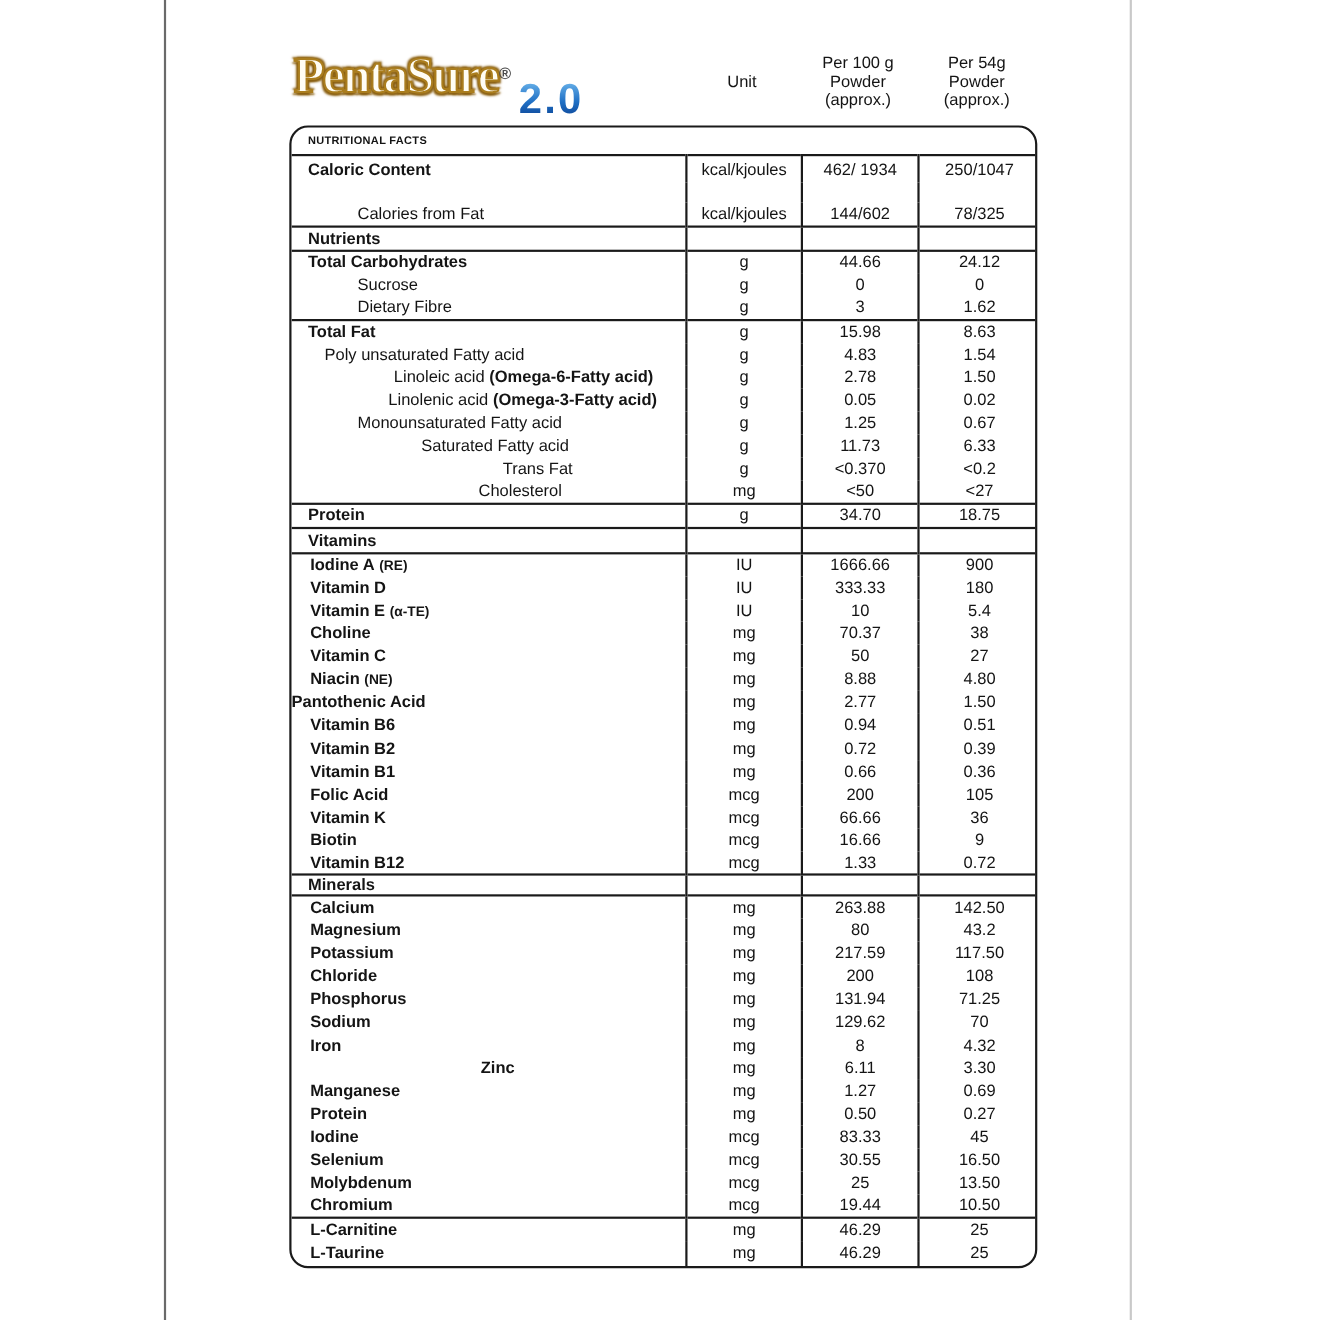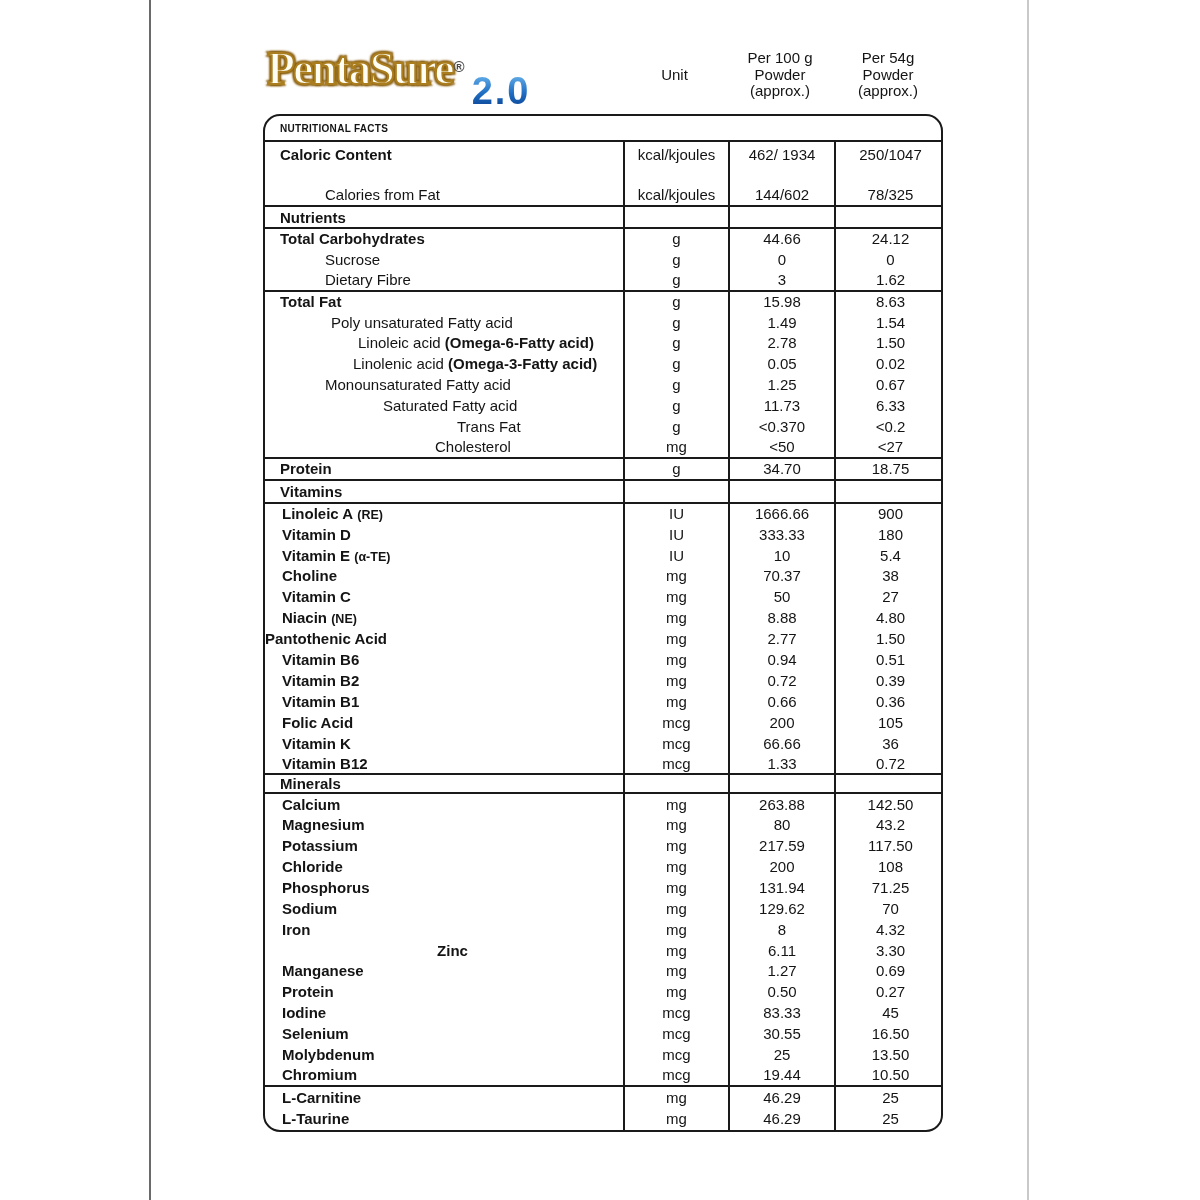--- a/index.html
+++ b/index.html
@@ -150,23 +150,23 @@
           </tr>
         </tbody>
         <tbody>
           <tr>
             <td class="lbl" style="padding-left: 15px;"><span class="bold">Total Fat</span></td>
             <td class="cu">g</td>
             <td class="cv">15.98</td>
             <td class="cv">8.63</td>
           </tr>
           <tr>
-            <td class="lbl" style="padding-left: 66px;"><span>Poly unsaturated Fatty acid</span></td>
-            <td class="cu">g</td>
-            <td class="cv">1.49</td>
+            <td class="lbl" style="padding-left: 30px;"><span>Poly unsaturated Fatty acid</span></td>
+            <td class="cu">g</td>
+            <td class="cv">4.83</td>
             <td class="cv">1.54</td>
           </tr>
           <tr>
             <td class="lbl" style="padding-left: 93px;"><span>Linoleic acid</span> <span class="sfx-b">(Omega-6-Fatty acid)</span></td>
             <td class="cu">g</td>
             <td class="cv">2.78</td>
             <td class="cv">1.50</td>
           </tr>
           <tr>
             <td class="lbl" style="padding-left: 88px;"><span>Linolenic acid</span> <span class="sfx-b">(Omega-3-Fatty acid)</span></td>
@@ -210,21 +210,21 @@
         <tbody>
           <tr style="height: 23px;">
             <td class="lbl" style="padding-left: 15px;"><span class="bold">Vitamins</span></td>
             <td class="cu"></td>
             <td class="cv"></td>
             <td class="cv"></td>
           </tr>
         </tbody>
         <tbody>
           <tr>
-            <td class="lbl" style="padding-left: 17px;"><span class="bold">Linoleic A</span> <span class="sfx-sm">(RE)</span></td>
+            <td class="lbl" style="padding-left: 17px;"><span class="bold">Iodine A</span> <span class="sfx-sm">(RE)</span></td>
             <td class="cu">IU</td>
             <td class="cv">1666.66</td>
             <td class="cv">900</td>
           </tr>
           <tr>
             <td class="lbl" style="padding-left: 17px;"><span class="bold">Vitamin D</span></td>
             <td class="cu">IU</td>
             <td class="cv">333.33</td>
             <td class="cv">180</td>
           </tr>
@@ -282,20 +282,26 @@
             <td class="cv">200</td>
             <td class="cv">105</td>
           </tr>
           <tr>
             <td class="lbl" style="padding-left: 17px;"><span class="bold">Vitamin K</span></td>
             <td class="cu">mcg</td>
             <td class="cv">66.66</td>
             <td class="cv">36</td>
           </tr>
           <tr>
+            <td class="lbl" style="padding-left: 17px;"><span class="bold">Biotin</span></td>
+            <td class="cu">mcg</td>
+            <td class="cv">16.66</td>
+            <td class="cv">9</td>
+          </tr>
+          <tr>
             <td class="lbl" style="padding-left: 17px;"><span class="bold">Vitamin B12</span></td>
             <td class="cu">mcg</td>
             <td class="cv">1.33</td>
             <td class="cv">0.72</td>
           </tr>
         </tbody>
         <tbody>
           <tr style="height: 14px;">
             <td class="lbl" style="padding-left: 15px;"><span class="bold">Minerals</span></td>
             <td class="cu"></td>

